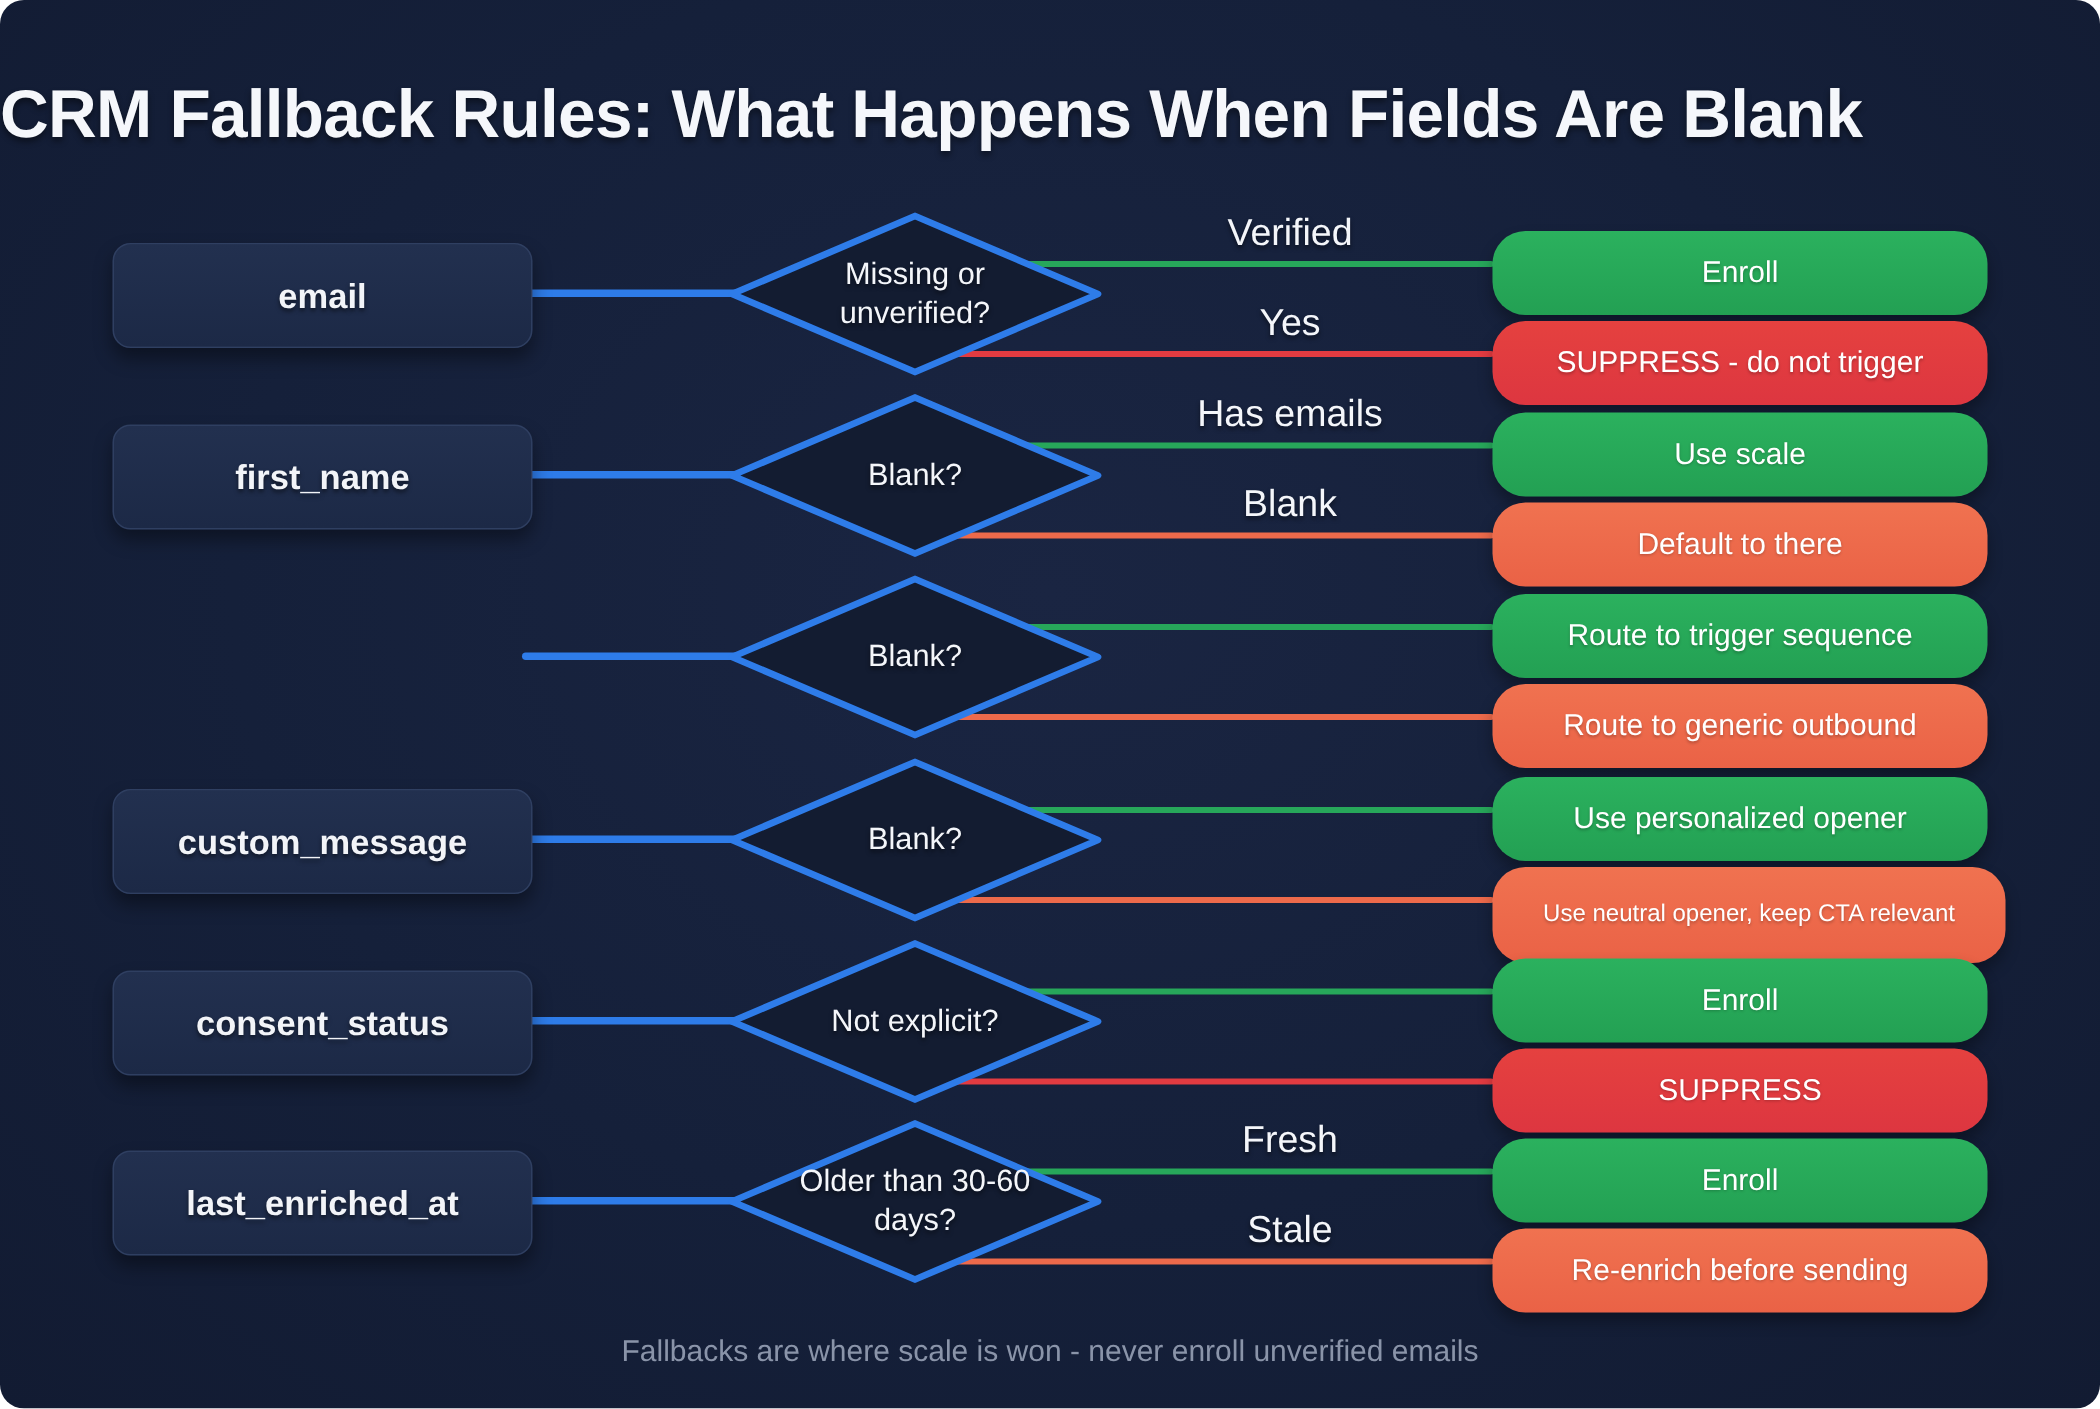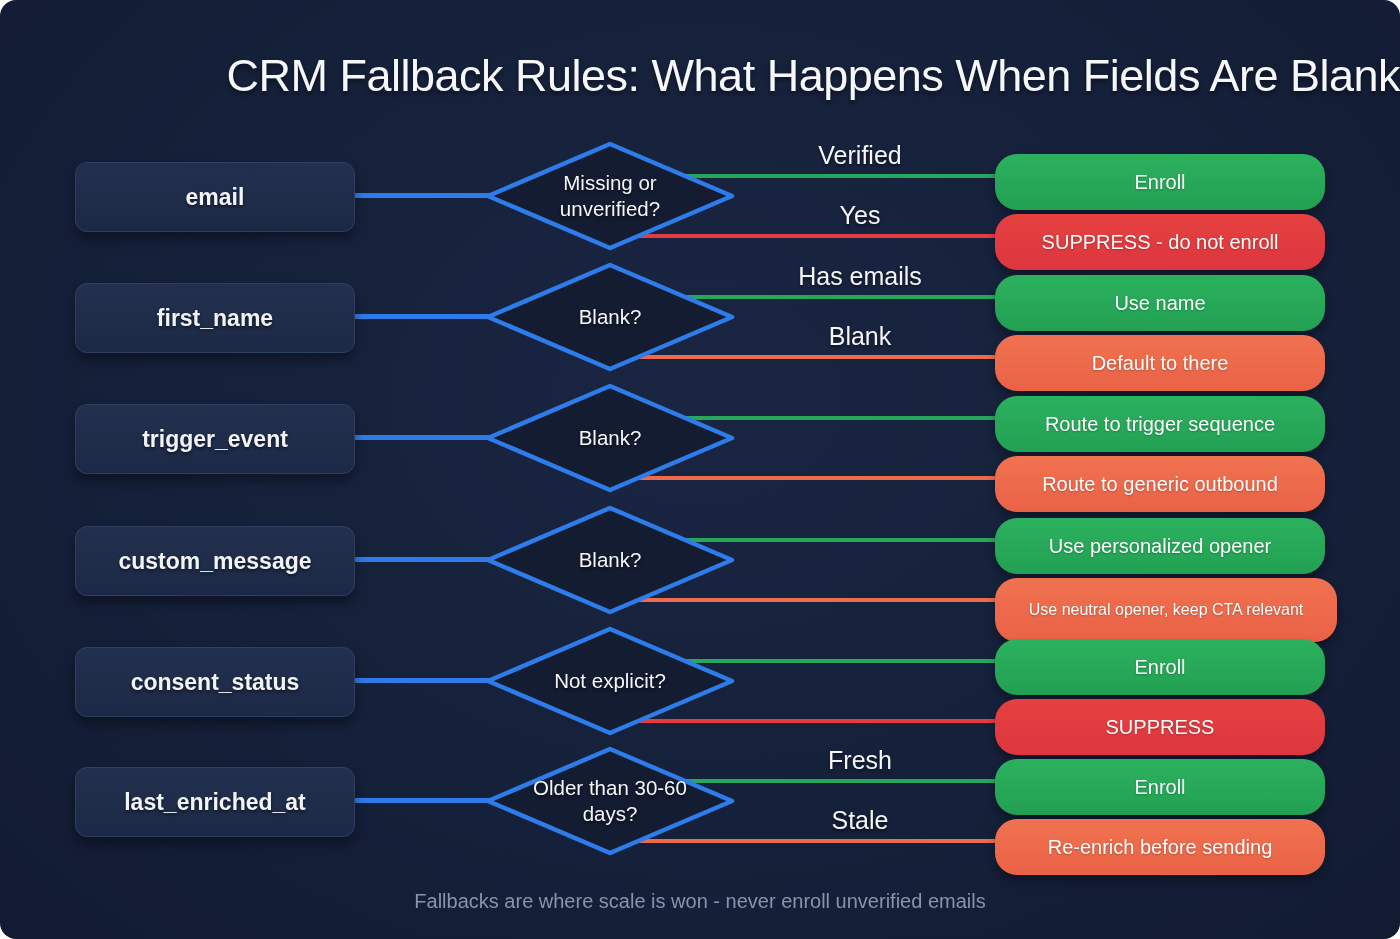--- a/index.html
+++ b/index.html
@@ -1,22 +1,22 @@
 <!DOCTYPE html>
 <html><head>
 <meta charset="utf-8">
 <style>
   html,body{margin:0;padding:0;background:#ffffff;font-family:"Liberation Sans","DejaVu Sans",sans-serif;}
   .canvas{
     position:relative;width:1400px;height:939px;overflow:hidden;border-radius:16px;
     background:radial-gradient(ellipse at 50% 42%, #1a2542 0%, #15203a 55%, #121b32 100%);
   }
   .title{
-    position:absolute;top:50px;left:0;width:100%;text-align:right;
-    color:#f5f7fb;font-size:45px;font-weight:400;letter-spacing:-0.5px;
+    position:absolute;top:50px;left:0;width:100%;text-align:left;
+    color:#f5f7fb;font-size:45px;font-weight:700;letter-spacing:-0.5px;
     text-shadow:0 3px 4px rgba(0,0,0,0.45);
   }
   .row{position:absolute;left:0;width:1400px;height:130px;}
   .field-box{
     position:absolute;left:75px;top:26px;width:278px;height:68px;
     background:linear-gradient(180deg,#22304f 0%,#1c2946 100%);
     border:1px solid #2f3f61;border-radius:12px;
     box-shadow:0 7px 12px rgba(0,0,0,0.38);
     display:flex;align-items:center;justify-content:center;
     color:#f2f4f8;font-size:23px;font-weight:700;
@@ -76,51 +76,50 @@
     <svg class="diamond-svg" width="254" height="114" viewBox="0 0 254 114">
       <polygon points="5,57 127,5 249,57 127,109" fill="#131c31" stroke="#2e7ce9" stroke-width="4.5" stroke-linejoin="round"></polygon>
     </svg>
     <div class="diamond-text">
         <span>Missing or unverified?</span>
       </div>
     <div class="field-box">email</div>
     <div class="branch-label pos">Verified</div>
     <div class="branch-label neg">Yes</div>
     <div class="pill pos pill-green">Enroll</div>
-    <div class="pill neg pill-red">SUPPRESS - do not enroll</div>
+    <div class="pill neg pill-red">SUPPRESS - do not trigger</div>
   </div>
 
   <div class="row" style="top:257px">
     <div class="branch-line pos line-green"></div>
     <div class="branch-line neg line-orange"></div>
     <div class="conn-blue"></div>
     <svg class="diamond-svg" width="254" height="114" viewBox="0 0 254 114">
       <polygon points="5,57 127,5 249,57 127,109" fill="#131c31" stroke="#2e7ce9" stroke-width="4.5" stroke-linejoin="round"></polygon>
     </svg>
     <div class="diamond-text">
         <span>Blank?</span>
       </div>
     <div class="field-box">first_name</div>
     <div class="branch-label pos">Has emails</div>
     <div class="branch-label neg">Blank</div>
-    <div class="pill pos pill-green">Use name</div>
+    <div class="pill pos pill-green">Use scale</div>
     <div class="pill neg pill-orange">Default to there</div>
   </div>
 
   <div class="row" style="top:378px">
     <div class="branch-line pos line-green"></div>
     <div class="branch-line neg line-orange"></div>
     <div class="conn-blue"></div>
     <svg class="diamond-svg" width="254" height="114" viewBox="0 0 254 114">
       <polygon points="5,57 127,5 249,57 127,109" fill="#131c31" stroke="#2e7ce9" stroke-width="4.5" stroke-linejoin="round"></polygon>
     </svg>
     <div class="diamond-text">
         <span>Blank?</span>
       </div>
-    <div class="field-box">trigger_event</div>
     <div class="branch-label pos"></div>
     <div class="branch-label neg"></div>
     <div class="pill pos pill-green">Route to trigger sequence</div>
     <div class="pill neg pill-orange">Route to generic outbound</div>
   </div>
 
   <div class="row" style="top:500px">
     <div class="branch-line pos line-green"></div>
     <div class="branch-line neg line-orange"></div>
     <div class="conn-blue"></div>

